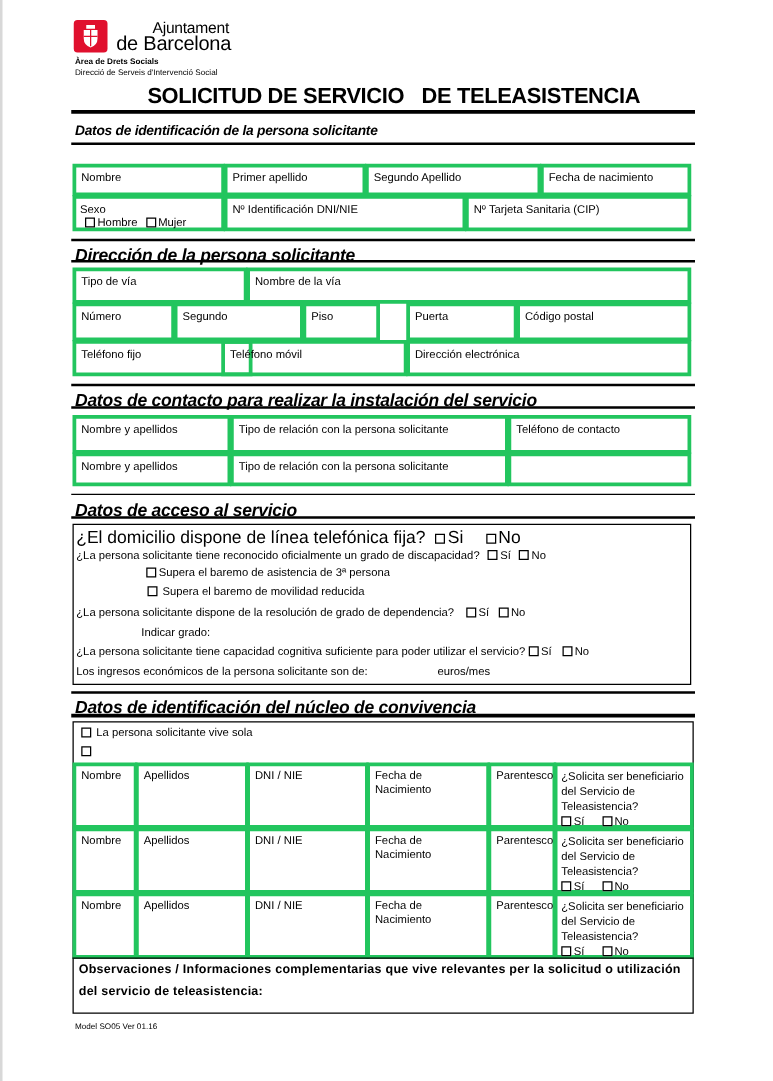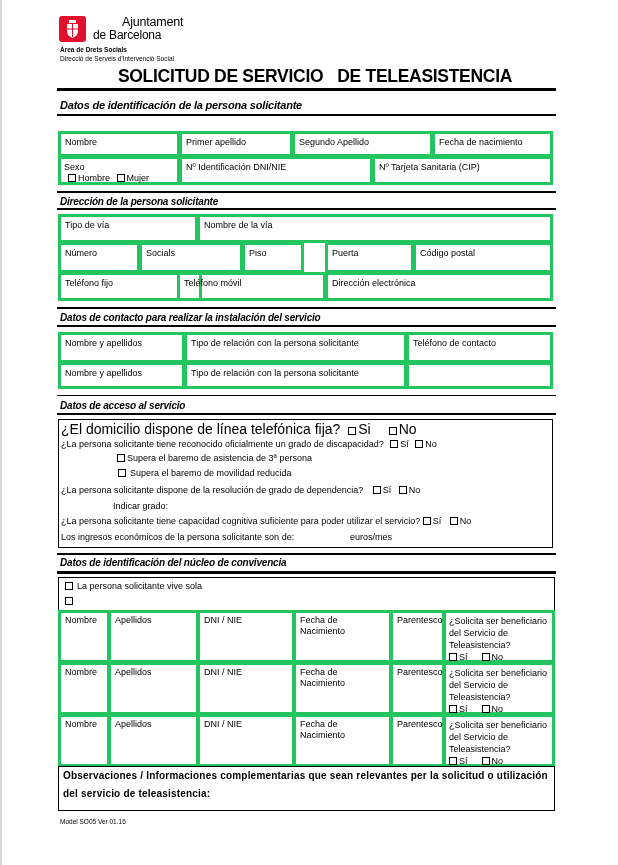--- a/index.html
+++ b/index.html
@@ -3,28 +3,28 @@
 <meta charset="utf-8">
 <style>
   * { box-sizing: border-box; margin: 0; padding: 0; }
   html, body { width: 618px; height: 865px; background: #fff; overflow: hidden; }
   body { position: relative; font-family: "Liberation Sans", sans-serif; color: #000; }
   .edge { position: absolute; left: 0; top: 0; width: 2px; height: 865px; background: #d8d8d8; }
   .abs { position: absolute; }
   .logo-box { left: 59px; top: 16px; width: 27px; height: 26px; background: #e0102e; border-radius: 3px; }
   .logo-box svg { display: block; }
   .logo-t1 { left: 93px; top: 16px; font-size: 12.5px; line-height: 13px; letter-spacing: -0.2px; margin-left: 29px; }
-  .logo-t2 { left: 93px; top: 29px; font-size: 12px; line-height: 13px; letter-spacing: -0.2px; }
+  .logo-t2 { left: 93px; top: 29px; font-size: 16px; line-height: 13px; letter-spacing: -0.2px; }
   .area1 { left: 60px; top: 46px; font-size: 6.5px; font-weight: bold; }
   .area2 { left: 60px; top: 55px; font-size: 6.5px; }
   .title { left: 0; width: 618px; top: 66px; text-align: center; font-size: 17.5px; font-weight: bold; letter-spacing: -0.3px; }
   .title span { padding-left: 12px; }
   .rule { position: absolute; background: #000; }
   .section-title { position: absolute; left: 60px; font-size: 11px; font-weight: bold; letter-spacing: -0.2px; font-style: italic; }
-  .section-title.small { font-size: 10px; text-align: center; }
+  .section-title.small { font-size: 14px; text-align: center; }
   .cell { position: absolute; border: 3px solid #22c55e; font-size: 9px; padding: 3px 4px; line-height: 11px; }
   .cell .lbl { display: block; }
   .box { display: inline-block; width: 8px; height: 8px; border: 1px solid #000; vertical-align: -1px; margin-right: 2px; background: #fff; }
   .frame { position: absolute; border: 1px solid #000; }
   .line-text { position: absolute; font-size: 9px; line-height: 11px; white-space: nowrap; }
   .obs { position: absolute; font-size: 10px; font-weight: bold; line-height: 18px; letter-spacing: 0.2px; }
   .footer { position: absolute; left: 60px; top: 818px; font-size: 6.5px; }
 </style>
 </head>
 <body>
@@ -87,21 +87,21 @@
     <span class="lbl">Tipo de vía</span>
   </div>
 <div class="cell" style="left:197px;top:214px;width:356px;height:29px">
     <span class="lbl">Nombre de la vía</span>
   </div>
 
 <div class="cell" style="left:58px;top:242px;width:82px;height:31px">
     <span class="lbl">Número</span>
   </div>
 <div class="cell" style="left:139px;top:242px;width:104px;height:31px">
-    <span class="lbl">Socials</span>
+    <span class="lbl">Segundo</span>
   </div>
 <div class="cell" style="left:242px;top:242px;width:62px;height:31px">
     <span class="lbl">Piso</span>
   </div>
 <div class="cell" style="left:325px;top:242px;width:89px;height:31px">
     <span class="lbl">Puerta</span>
   </div>
 <div class="cell" style="left:413px;top:242px;width:140px;height:31px">
     <span class="lbl">Código postal</span>
   </div>
@@ -239,16 +239,16 @@
     <div class="cell" style="left: 293px; top: 714px; width: 99px; height: 53px; padding: 2px 4px;">
       <span class="lbl">Fecha de Nacimiento</span>
     </div>
     <div class="cell" style="left: 390px; top: 714px; width: 55px; height: 53px; padding: 2px 4px;">
       <span class="lbl">Parentesco</span>
     </div>
     <div class="cell" style="left: 443px; top: 714px; width: 112px; height: 53px; padding: 2px 3px; line-height: 12px;"><span class="lbl">¿Solicita ser beneficiario del Servicio de Teleasistencia?</span><span class="box"></span><span>Sí</span><span class="box" style="margin-left:14px"></span><span>No</span></div>
   </div>
 
 <div class="rule" style="left:58px;top:766px;width:497px;height:1px"></div>
-<div class="obs" style="left:63px;top:767px">Observaciones / Informaciones complementarias que sean relevantes per la solicitud o utilización</div>
+<div class="obs" style="left:63px;top:767px">Observaciones / Informaciones complementarias que vive relevantes per la solicitud o utilización</div>
 <div class="obs" style="left:63px;top:785px">del servicio  de teleasistencia:</div>
 
 <div class="footer">Model  SO05 Ver 01.16</div>
 
 </body></html>

